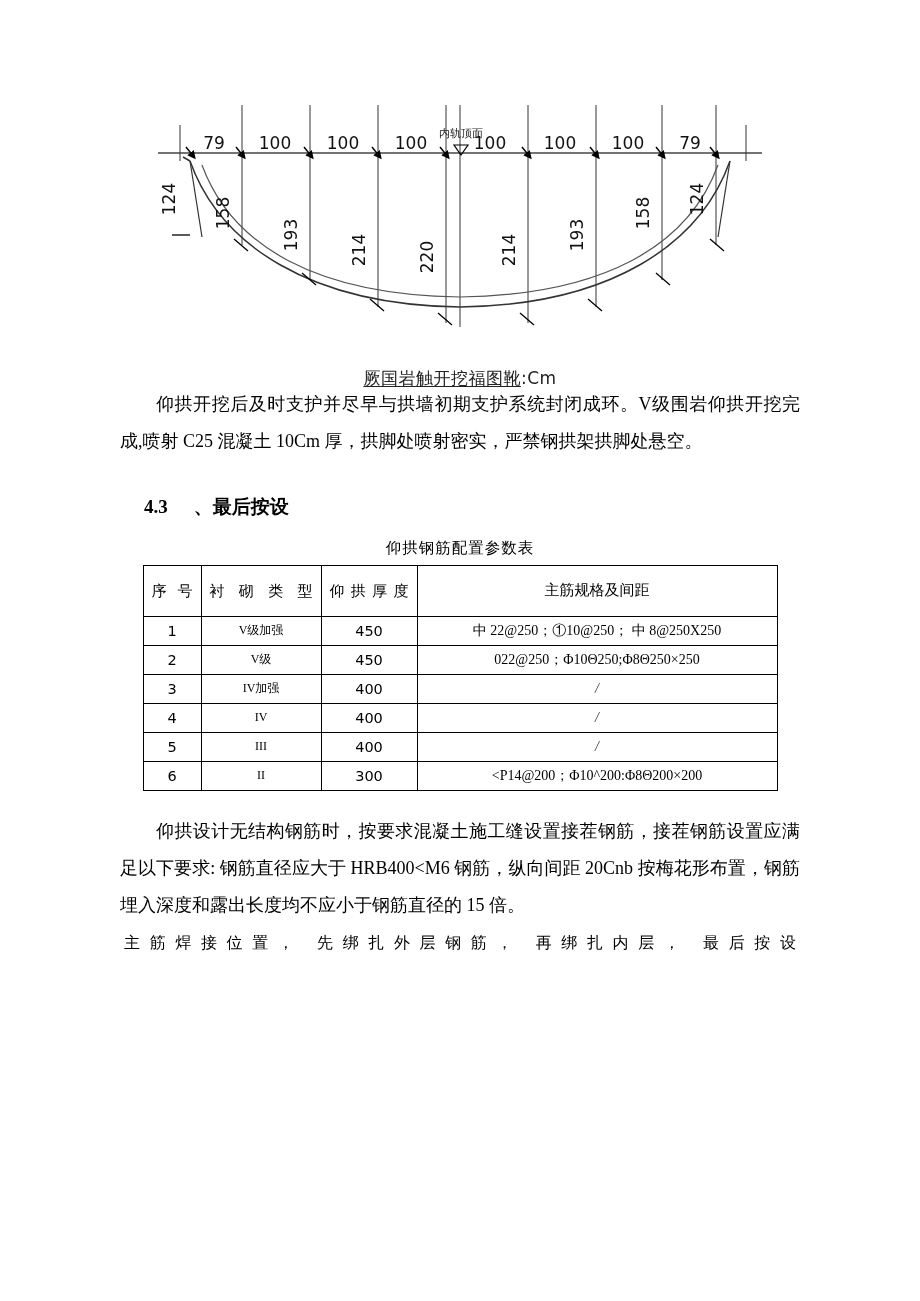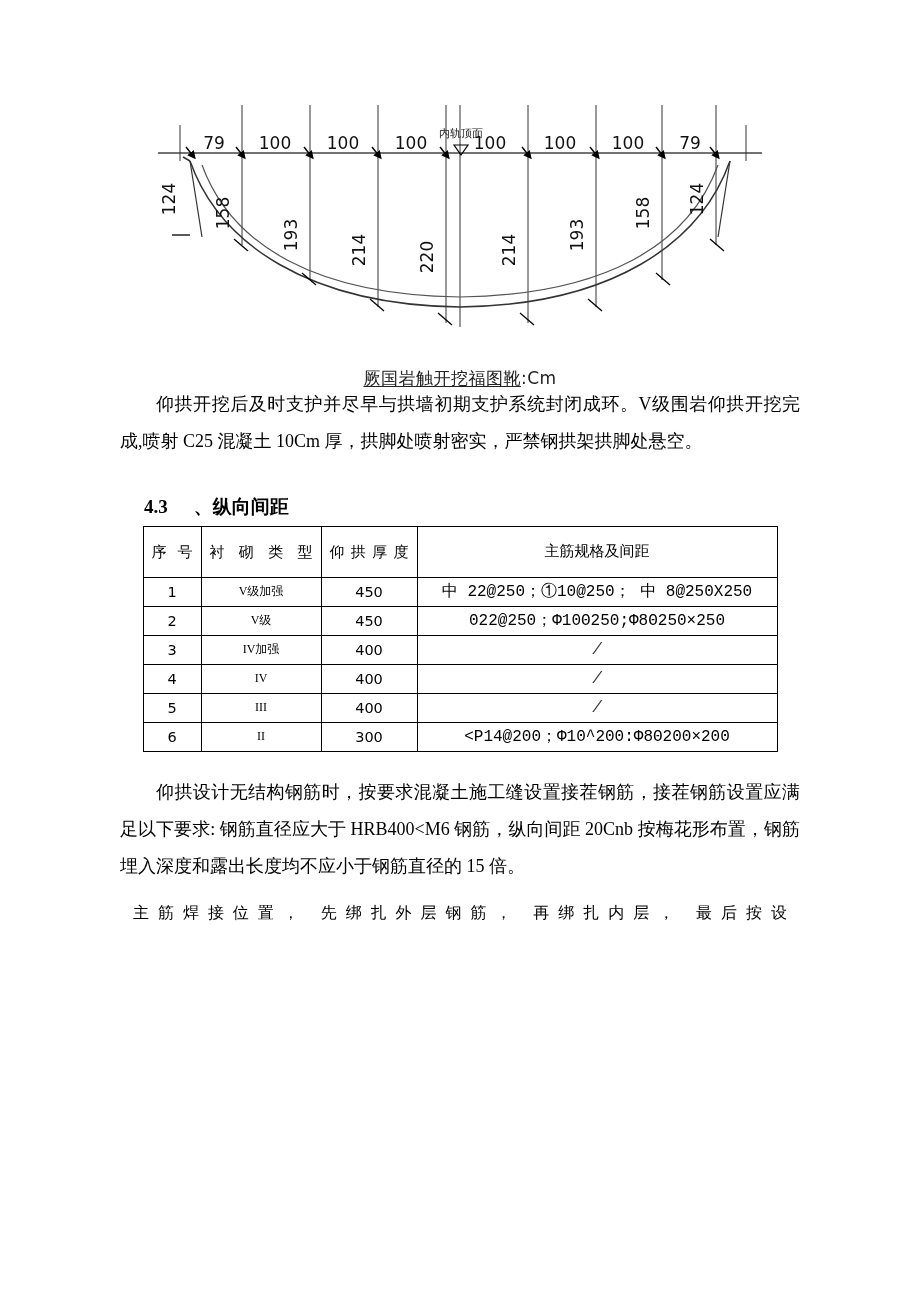--- a/index.html
+++ b/index.html
@@ -107,30 +107,30 @@
   .col-thick { width: 96px; }
   .col-spec  { width: 360px; }
 
   .hdr-just {
     display: block;
     text-align: justify;
     text-align-last: justify;
     line-height: 1.5;
     padding: 0 4px;
   }
-  td.spec { font-family: Liberation Mono, monospace; font-size: 16px; }
+  td.spec { font-family: Liberation Serif, serif; font-size: 14px; }
   td.thick,
   td.idx { font-family: "DejaVu Sans", "Liberation Sans", sans-serif; font-size: 14.5px; }
   td.type { font-size: 12px; }
   td.slash { text-align: left; padding-left: 78px; font-style: italic; color:#333; }
 
   .last-line {
     font-size: 16px;
     line-height: 2.05;
-    margin: 13px;
+    margin: 4px;
     text-align: justify;
     text-align-last: justify;
     font-family: Liberation Serif, serif;
   }
 </style>
 </head>
 <body>
 
 <div class="page">
 
@@ -219,23 +219,24 @@
 
     <div class="fig-caption">
       <span class="cn">厥国岩触开挖福图靴</span><span>:Cm</span>
     </div>
   </div>
 
 
   <p class="body">仰拱开挖后及时支护并尽早与拱墙初期支护系统封闭成环。V级围岩仰拱开挖完成,喷射 C25 混凝土 10Cm 厚，拱脚处喷射密实，严禁钢拱架拱脚处悬空。</p>
 
   <div class="heading-num">
-    <span class="num">4.3</span><span class="ttl">、纵向间距</span>
+    <span class="num">4.3</span><span class="ttl">、最后按设</span>
   </div>
 
+  <div class="tbl-title">仰拱钢筋配置参数表</div>
 
   <table class="param">
     <colgroup>
       <col class="col-no">
         <col class="col-type">
         <col class="col-thick">
         <col class="col-spec">
     </colgroup>
     <thead>
       <tr>

